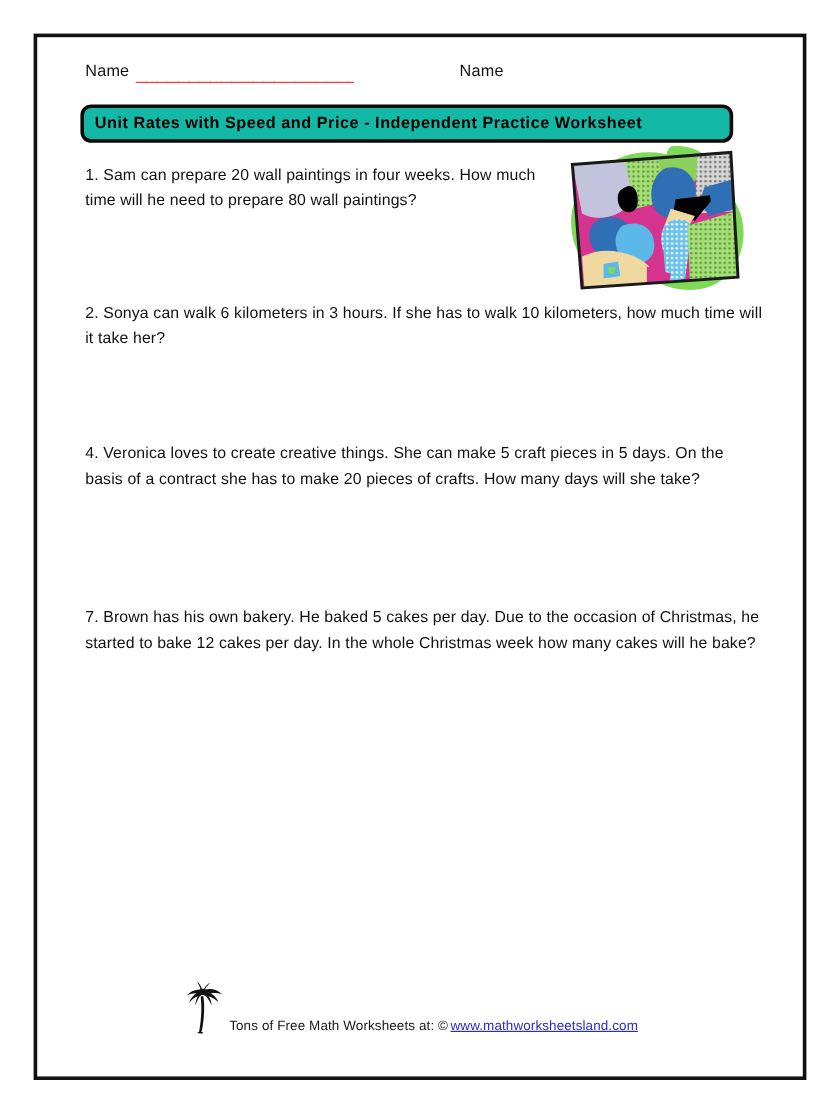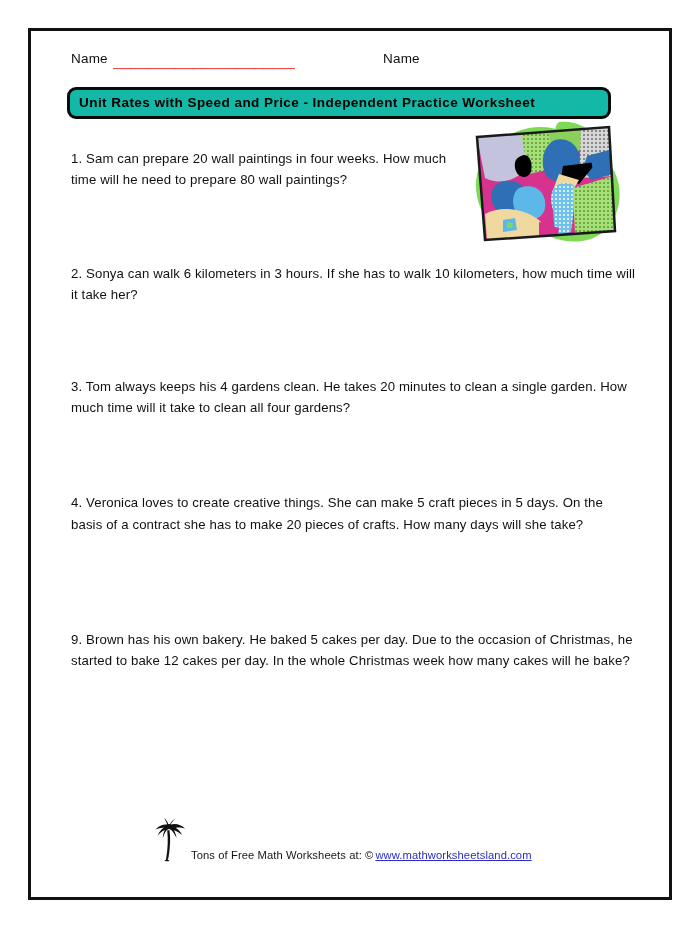--- a/index.html
+++ b/index.html
@@ -81,21 +81,21 @@
     font-size: 13.2px;
     letter-spacing: 0.15px;
     line-height: 1.45;
   }
   .problem {
     font-size: 13.2px;
     letter-spacing: 0.12px;
     line-height: 1.62;
     color: #111;
   }
-  .p1 { margin-top: 29px; width: 400px; }
+  .p1 { margin-top: 16px; width: 400px; }
   .p2 { margin-top: 72px; width: 570px; }
   .p3 { margin-top: 70px; width: 570px; }
   .p4 { margin-top: 74px; width: 566px; }
   .p5 { margin-top: 94px; width: 566px; }
 
   
   .artwork {
     position: absolute;
     left: 432px;
     top: 87px;
@@ -151,23 +151,22 @@
       </div>
     </div>
 
     <div class="title-banner">
       <div class="title-text">Unit Rates with Speed and Price - Independent Practice Worksheet</div>
     </div>
 
 
     <div class="problem p1">1. Sam can prepare 20 wall paintings in four weeks. How much time will he need to prepare 80 wall paintings?</div>
     <div class="problem p2">2. Sonya can walk 6 kilometers in 3 hours. If she has to walk 10 kilometers, how much time will it take her?</div>
-    <div class="problem p3">3. Tom always keeps his 4 gardens clean. He takes 20 minutes to clean a single garden. How much time will it take to clean all four gardens?</div>
     <div class="problem p4">4. Veronica loves to create creative things. She can make 5 craft pieces in 5 days. On the basis of a contract she has to make 20 pieces of crafts. How many days will she take?</div>
-    <div class="problem p5">9. Brown has his own bakery. He baked 5 cakes per day. Due to the occasion of Christmas, he started to bake 12 cakes per day. In the whole Christmas week how many cakes will he bake?</div>
+    <div class="problem p5">7. Brown has his own bakery. He baked 5 cakes per day. Due to the occasion of Christmas, he started to bake 12 cakes per day. In the whole Christmas week how many cakes will he bake?</div>
 
     <div class="artwork">
       <svg viewBox="0 0 175 135" width="175" height="135" xmlns="http://www.w3.org/2000/svg">
         <defs>
           <clipPath id="frameClip">
             <polygon points="14,19 146,9 152,113 22,122"></polygon>
           </clipPath>
           <pattern id="dotGreen" width="4" height="4" patternUnits="userSpaceOnUse">
             <rect width="4" height="4" fill="#a8dd7a"></rect>
             <circle cx="1" cy="1" r="1" fill="#4f9f2e"></circle>

